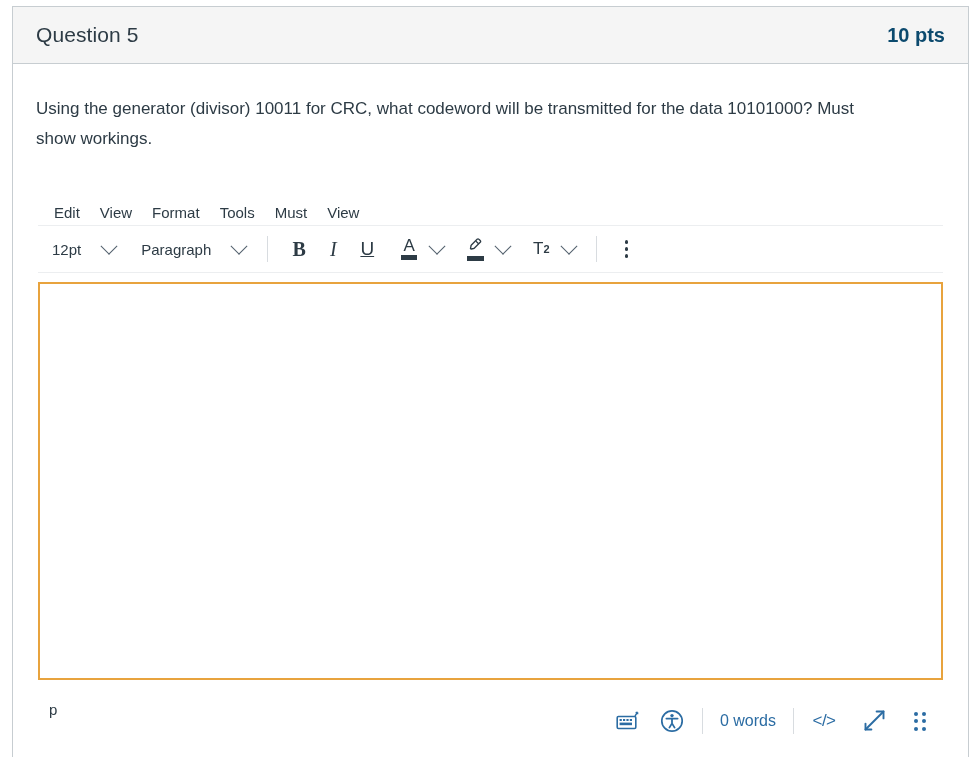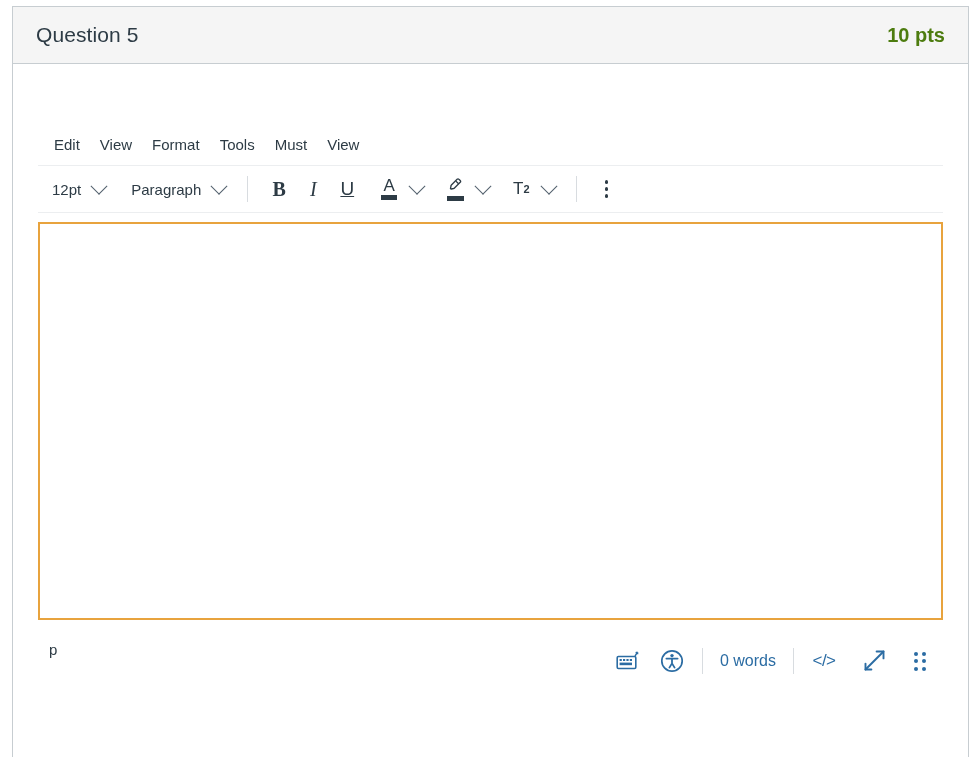--- a/index.html
+++ b/index.html
@@ -42,21 +42,21 @@
   }
   .question-title {
     font-size: 21px;
     font-weight: normal;
     color: #2d3b45;
     letter-spacing: 0.1px;
   }
   .question-points {
     font-size: 20px;
     font-weight: bold;
-    color: #4d7c0f;
+    color: #0c4a6e;
   }
 
   
   .question-body {
     padding: 30px 23px 0 23px;
   }
   .question-text {
     font-size: 17px;
     line-height: 30px;
     color: #2d3b45;
@@ -66,21 +66,21 @@
 
   
   .editor-wrap {
     margin-top: 38px;
     padding: 0 2px;
   }
 
   
   .tiny-menubar {
     display: flex;
-    align-items: flex-start;
+    align-items: flex-end;
     height: 33px;
     border-bottom: 1px solid #eceef0;
     padding-left: 6px;
   }
   .menu-item {
     font-size: 15px;
     color: #2d3b45;
     padding: 4px 10px;
     border-radius: 2px;
     cursor: pointer;
@@ -91,21 +91,21 @@
   .tiny-toolbar {
     display: flex;
     align-items: center;
     height: 46px;
     border-bottom: 1px solid #eceef0;
     padding-left: 6px;
   }
   .tb-select {
     display: flex;
     align-items: center;
-    gap: 12px;
+    gap: 22px;
     font-size: 15px;
     color: #2d3b45;
     padding: 5px 8px;
     border-radius: 3px;
     cursor: pointer;
     white-space: nowrap;
   }
   .tb-btn {
     display: flex;
     align-items: center;
@@ -291,20 +291,21 @@
 <body>
 
 <div class="question-container">
 
   <div class="question-header">
     <div class="question-title">Question 5</div>
     <div class="question-points">10 pts</div>
   </div>
 
   <div class="question-body">
+    <p class="question-text">Using the generator (divisor) 10011 for CRC, what codeword will be transmitted for the data 10101000? Must show workings.</p>
 
     <div class="editor-wrap">
 
       <div class="tiny-menubar">
         <div class="menu-item">Edit</div>
         <div class="menu-item">View</div>
         <div class="menu-item">Format</div>
         <div class="menu-item">Tools</div>
         <div class="menu-item">Must</div>
         <div class="menu-item">View</div>

